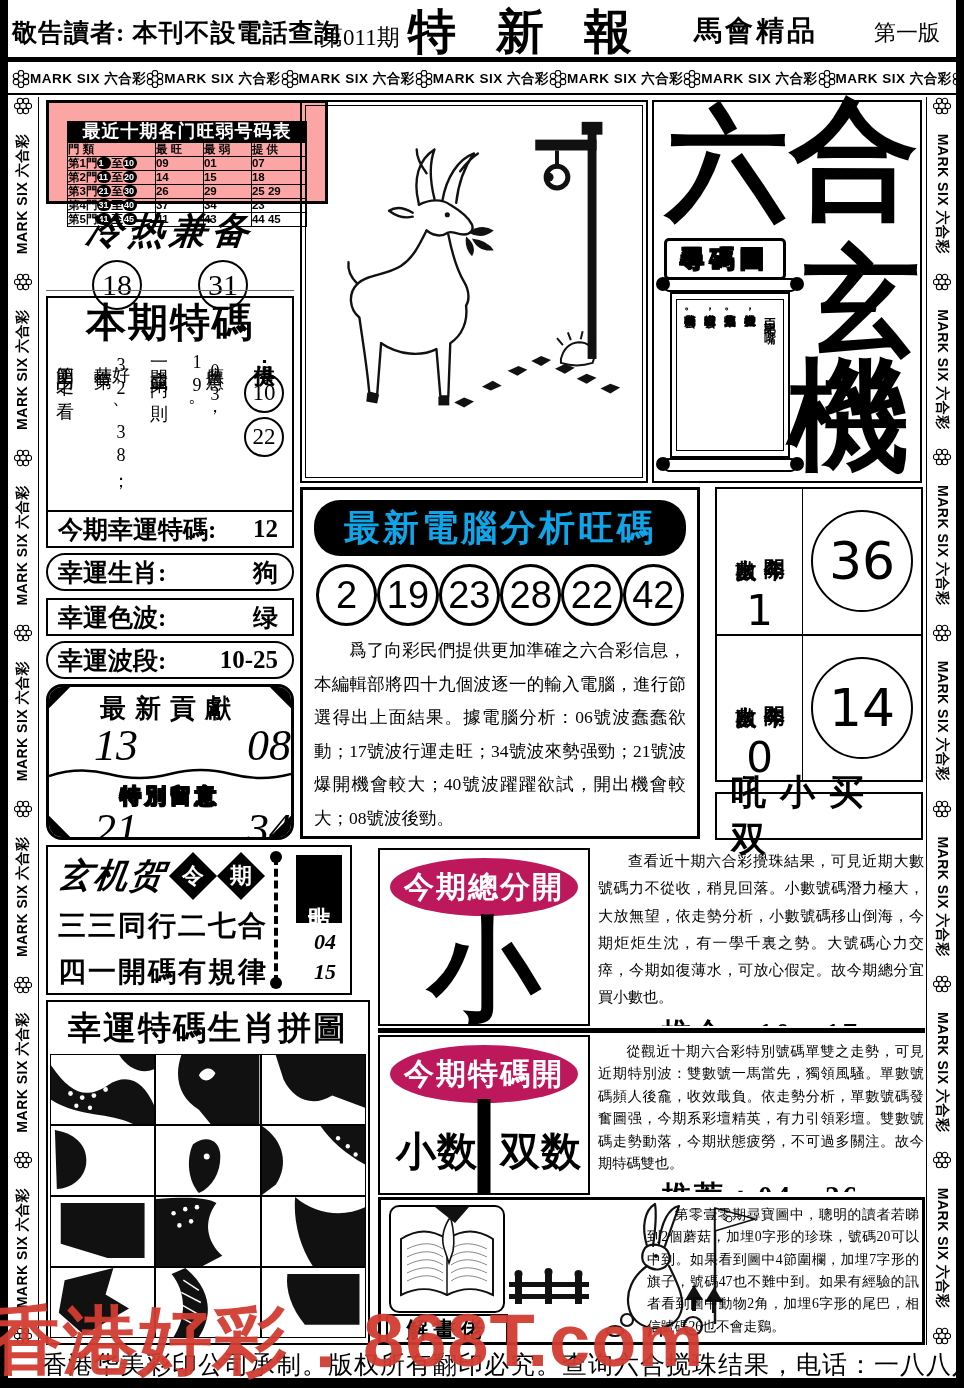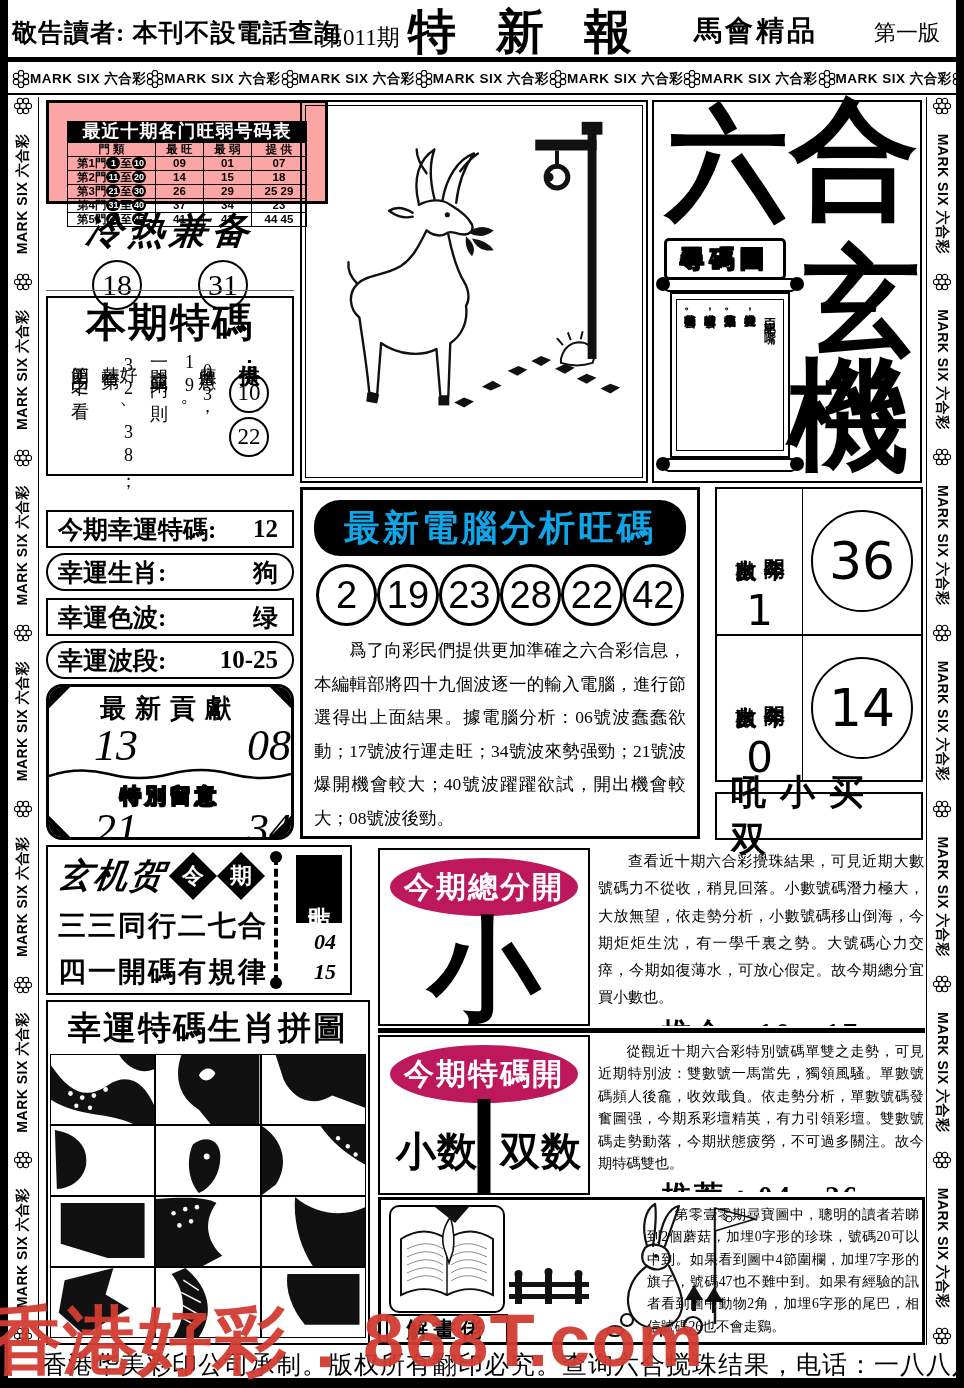--- a/index.html
+++ b/index.html
@@ -28,32 +28,32 @@
   .fl{flex:0 0 auto;}
   
   .btm-bar{position:absolute;left:0;top:1378px;width:964px;height:10px;background:#000;z-index:7;}
   .footer{position:absolute;left:42px;top:1348px;width:900px;font-size:25px;white-space:nowrap;letter-spacing:1px;}
   .watermark{position:absolute;left:-12px;top:1292px;font-size:74px;font-weight:bold;white-space:nowrap;
      font-family:"Liberation Sans","DejaVu Sans",sans-serif;z-index:60;opacity:.95;letter-spacing:1px;}
   
   .tbl-box{position:absolute;left:46px;top:100px;width:282px;height:104px;border:3px solid #000;padding:18px;box-sizing:border-box;background:#fca5a5;}
   .tbl-title{background:#000;color:#fff;font-weight:bold;font-size:18px;text-align:center;line-height:21px;letter-spacing:1px;}
   .tbl-box table{width:100%;border-collapse:collapse;table-layout:fixed;font-family:"Liberation Sans","DejaVu Sans",sans-serif;
-     font-size:11.5px;font-weight:bold;text-align:center;}
+     font-size:11.5px;font-weight:bold;text-align:left;}
   .tbl-box th,.tbl-box td{border:1px solid #000;padding:0;line-height:13px;height:13px;overflow:hidden;white-space:nowrap;}
   .bn{display:inline-block;min-width:12px;height:12px;line-height:12px;border-radius:7px;background:#000;color:#fff;font-size:9px;padding:0 1px;vertical-align:1px;}
   
   .coldhot{position:absolute;left:46px;top:206px;width:248px;text-align:center;}
   .ch-title{font-size:37px;font-weight:bold;font-style:italic;letter-spacing:5px;transform:skewX(-6deg);}
   .ch-nums{display:flex;justify-content:center;gap:56px;margin-top:4px;}
   .circ{border:2px solid #000;border-radius:50%;display:flex;align-items:center;justify-content:center;}
   .c44{width:46px;height:46px;font-size:30px;}
   .ch-rule{position:absolute;left:46px;top:290px;width:248px;border-top:1px solid #666;}
   
-  .special{position:absolute;left:46px;top:296px;width:248px;height:180px;border:2px solid #000;box-sizing:border-box;padding:2px 23px;}
+  .special{position:absolute;left:46px;top:296px;width:248px;height:252px;border:2px solid #000;box-sizing:border-box;padding:2px 8px;}
   .sp-title{font-size:40px;font-weight:bold;text-align:center;letter-spacing:2px;line-height:46px;}
   .sp-body{display:flex;flex-direction:row-reverse;justify-content:space-between;height:142px;padding-top:2px;}
   .sp-provide{display:flex;flex-direction:column;align-items:center;gap:4px;}
   .sp-plabel{writing-mode:vertical-rl;text-orientation:upright;font-size:21px;font-weight:bold;line-height:1;}
   .c36{width:36px;height:36px;font-size:23px;}
   .sp-col{writing-mode:vertical-rl;text-orientation:upright;font-size:18px;line-height:1;letter-spacing:3px;padding-top:4px;}
   
   .lucky{position:absolute;left:46px;width:248px;height:38px;border:2px solid #000;box-sizing:border-box;
      display:flex;align-items:center;justify-content:space-between;padding:0 14px 0 10px;font-size:25px;font-weight:bold;}
   .lucky.round{border-radius:19px;}

